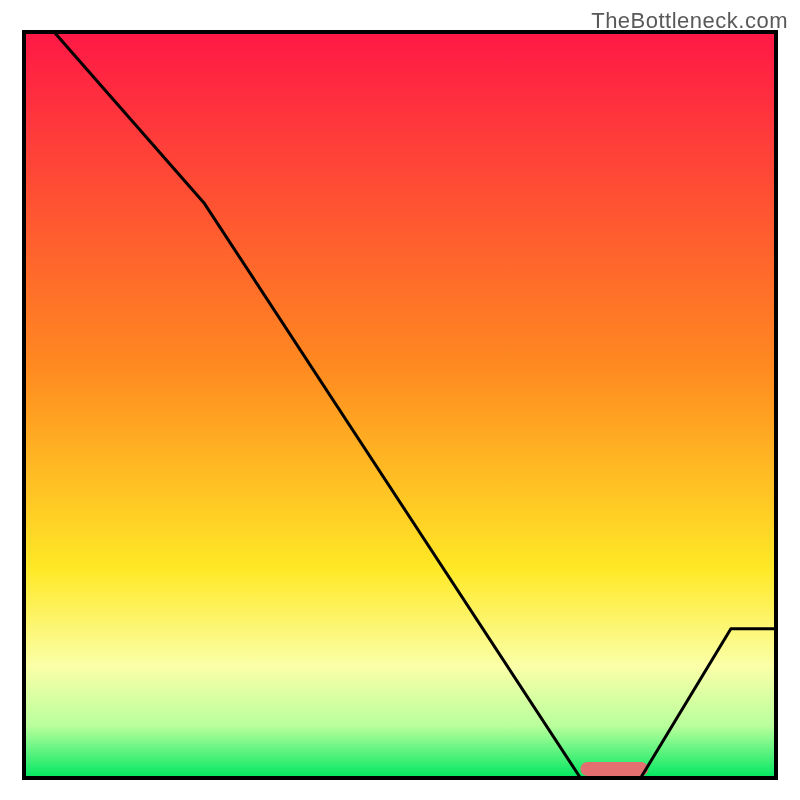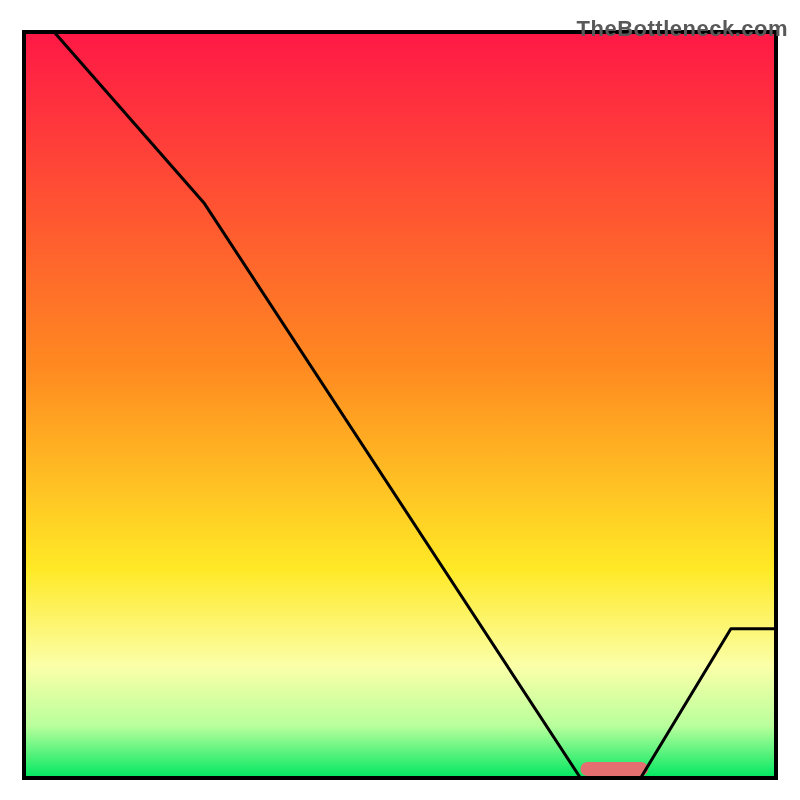--- a/index.html
+++ b/index.html
@@ -10,24 +10,24 @@
     background: #ffffff;
     font-family: Arial, Helvetica, sans-serif;
   }
   .wrap {
     position: relative;
     width: 800px;
     height: 800px;
   }
   .watermark {
     position: absolute;
-    top: 16px;
+    top: 8px;
     right: 12px;
     font-size: 22px;
-    font-weight: bold;
+    font-weight: normal;
     color: #595959;
     letter-spacing: 0.5px;
   }
   svg {
     display: block;
   }
 </style>
 </head>
 <body>
 <div class="wrap">

